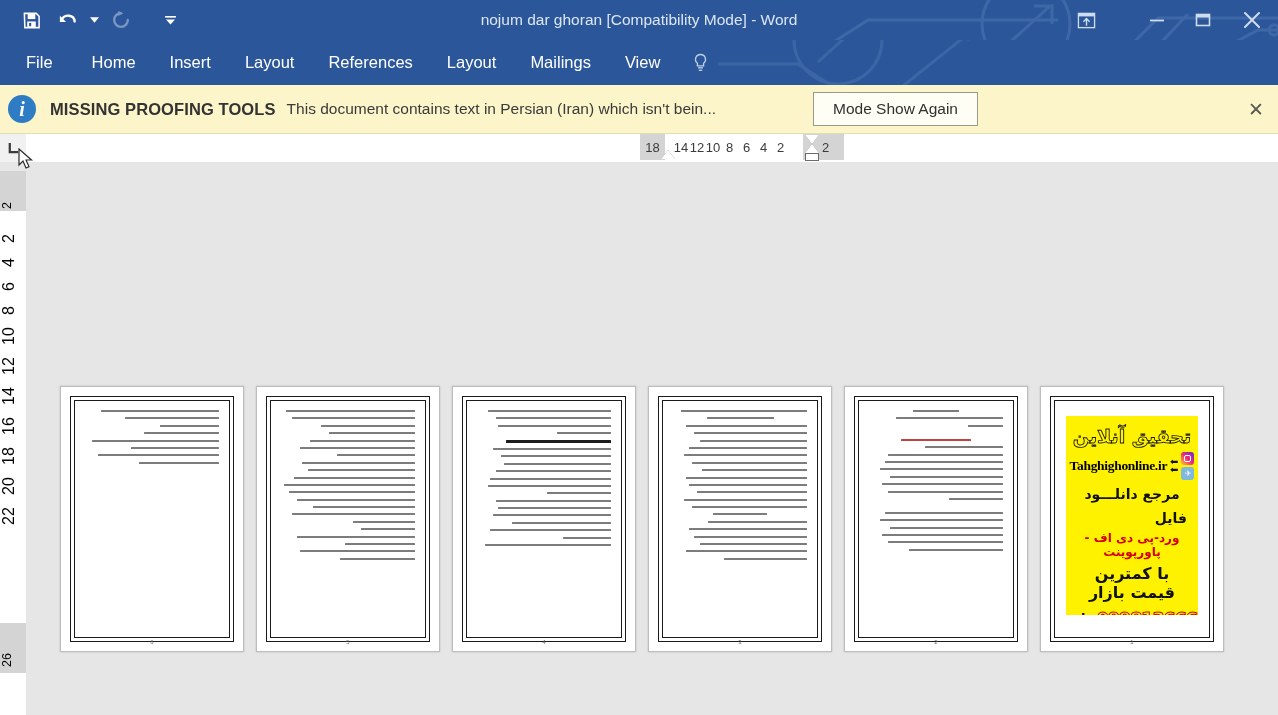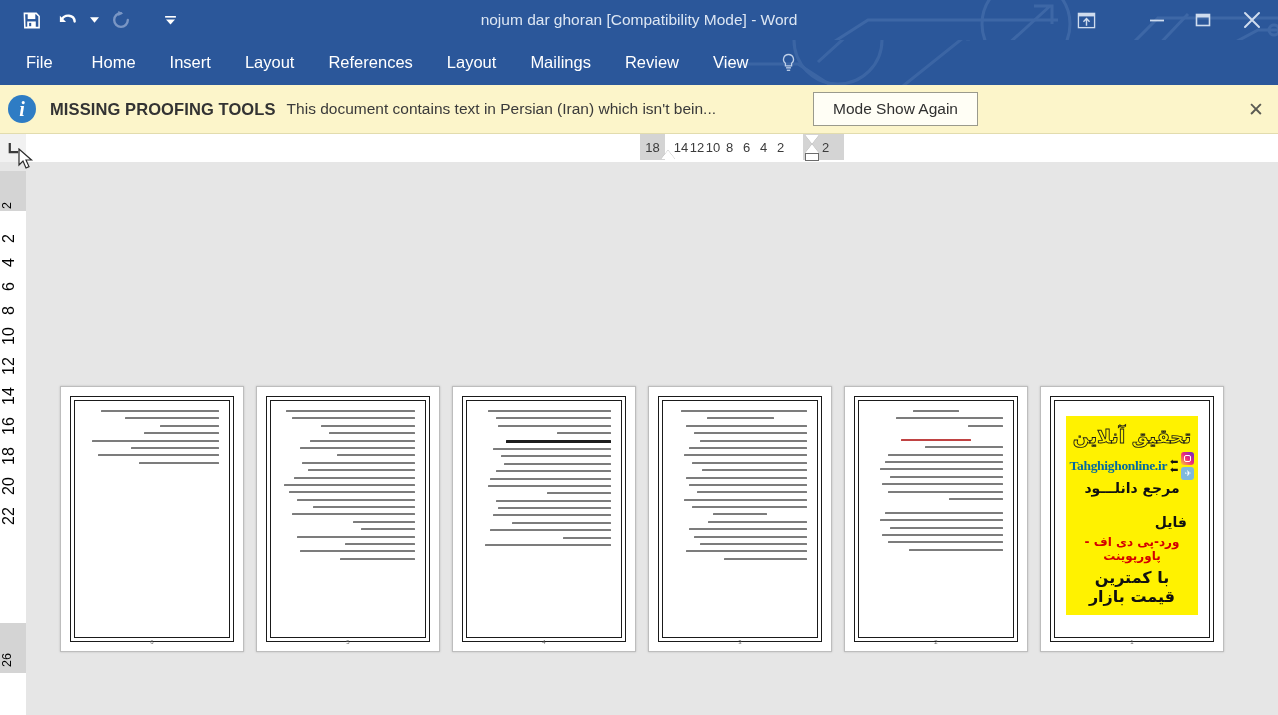--- a/index.html
+++ b/index.html
@@ -240,39 +240,39 @@
     color: #fff200;
     -webkit-text-stroke: 0.9px #1a1a1a;
     direction: rtl;
     margin: 2px 0 5px;
     letter-spacing: -1px;
   }
   .ad-url-row { display: flex; align-items: center; width: 100%; justify-content: center; gap: 2px; }
   .ad-url {
     font-family: "Liberation Serif", serif;
     font-size: 13.5px; font-weight: bold;
-    color: #0369a1;
+    color: #000000;
     letter-spacing: -.3px;
   }
   .ad-arrows { display: flex; flex-direction: column; font-size: 10px; line-height: 8px; color: #111; margin-left: 1px;}
   .ad-badges { display: flex; flex-direction: column; gap: 2px; margin-left: 1px; }
   .badge-ig { width: 13px; height: 13px; border-radius: 3px;
               background: linear-gradient(45deg,#f9ce34,#ee2a7b,#6228d7);
               display:flex;align-items:center;justify-content:center; }
   .badge-ig i { width: 7px; height: 7px; border: 1.2px solid #fff; border-radius: 2px; display:block; }
   .badge-tg { width: 13px; height: 13px; border-radius: 3px; background: #7fb9dd;
               display:flex;align-items:center;justify-content:center; font-size: 8px; color:#fff; }
   .ad-l1 {
     direction: rtl; font-size: 14px; font-weight: bold; color: #111;
-    font-family: "DejaVu Sans", sans-serif; margin-top: 0;
+    font-family: "DejaVu Sans", sans-serif; margin-top: 6px;
     width: 100%; text-align: center; letter-spacing: -.5px;
   }
   .ad-l2 {
     direction: rtl; font-size: 14px; font-weight: bold; color: #111;
-    font-family: "DejaVu Sans", sans-serif; margin-top: 18px;
+    font-family: "DejaVu Sans", sans-serif; margin-top: 8px;
     width: 100%; text-align: right; padding-right: 6px;
   }
   .ad-l3 {
     direction: rtl; font-size: 12px; font-weight: bold; color: #d40000;
     font-family: "DejaVu Sans", sans-serif; margin-top: 5px;
     width: 100%; text-align: center; letter-spacing: -.4px;
   }
   .ad-l4 {
     direction: rtl; font-size: 16px; font-weight: bold; color: #111;
     font-family: "DejaVu Sans", sans-serif; margin-top: 5px;
@@ -383,21 +383,20 @@
     </g>
   </svg>
 
   <div class="tab file">File</div>
   <div class="tab">Home</div>
   <div class="tab">Insert</div>
   <div class="tab">Layout</div>
   <div class="tab">References</div>
   <div class="tab">Layout</div>
   <div class="tab">Mailings</div>
-  <div class="tab">Review</div>
   <div class="tab">View</div>
 
   <div class="tellme">
     <svg width="15" height="19" viewBox="0 0 16 20">
       <path d="M8 1.5 A5.2 5.2 0 0 1 11.3 10.8 L11.3 13.5 L4.7 13.5 L4.7 10.8 A5.2 5.2 0 0 1 8 1.5 Z" stroke="#bfd0e8" stroke-width="1.4" fill="none"></path>
       <rect x="5.4" y="15" width="5.2" height="1.4" fill="#bfd0e8"></rect>
       <rect x="6.2" y="17.6" width="3.6" height="1.4" fill="#bfd0e8"></rect>
     </svg>
   </div>
 

